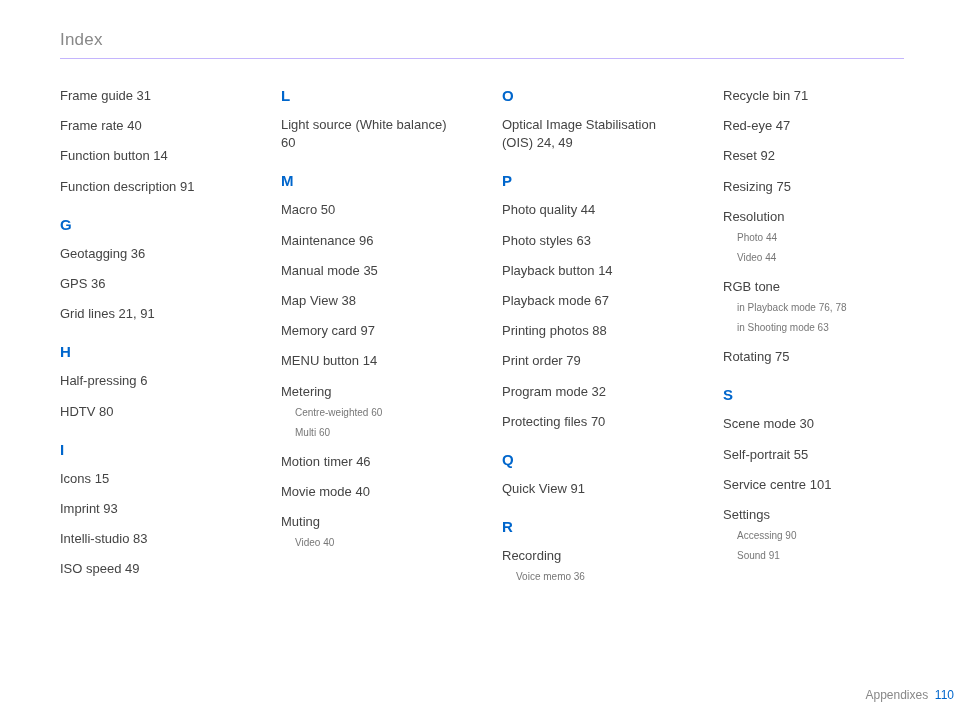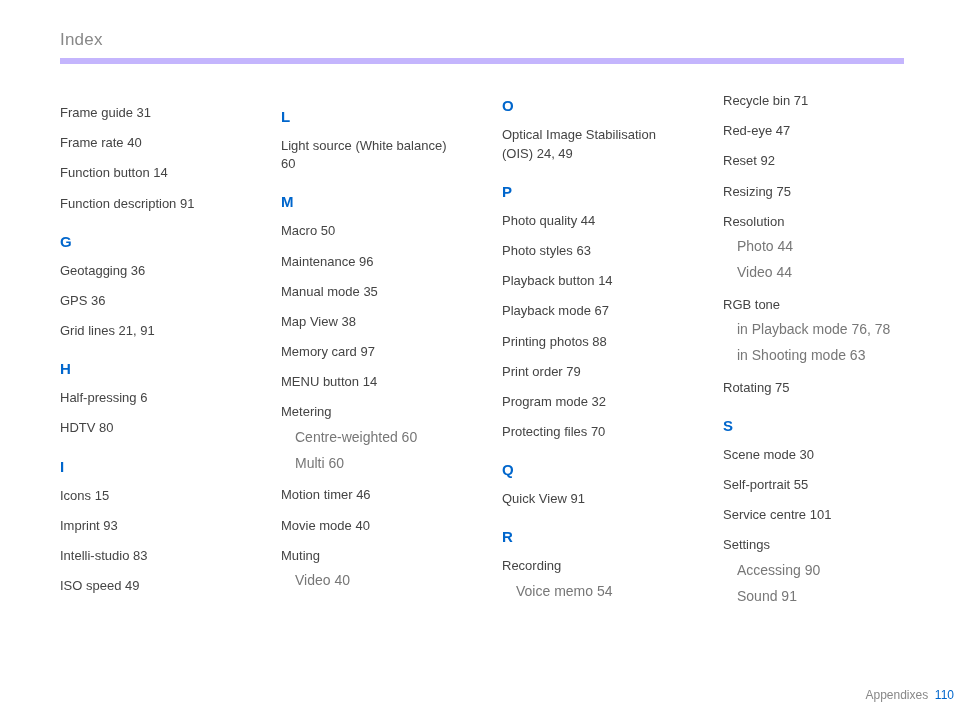--- a/index.html
+++ b/index.html
@@ -9,30 +9,29 @@
     background: #fff;
     font-family: Arial, Helvetica, sans-serif;
     color: #555;
     position: relative;
     padding: 30px 50px 30px 60px;
   }
   .header {
     font-size: 17px;
     font-weight: 300;
     color: #888;
-    border-bottom: 6px solid #c4b5fd;
+    border-bottom: 1px solid #c4b5fd;
     padding-bottom: 8px;
     margin-bottom: 28px;
     font-family: Arial, sans-serif;
     letter-spacing: 0.2px;
   }
   .columns {
     display: flex;
     gap: 40px;
-    align-items: center;
   }
   .col {
     flex: 1;
     min-width: 0;
   }
   .letter {
     color: #0066cc;
     font-weight: bold;
     font-size: 15px;
     margin-top: 20px;
@@ -42,21 +41,21 @@
   .col > .entry:first-child { margin-top: 0; }
   .entry {
     font-size: 13px;
     color: #444;
     margin-bottom: 12px;
     line-height: 1.4;
   }
   .entry .t { display: inline; }
   .entry .p { display: inline; color: #444; }
   .sub {
-    font-size: 14px;
+    font-size: 10px;
     color: #777;
     margin-left: 14px;
     margin-top: 4px;
     margin-bottom: 4px;
     line-height: 1.6;
   }
   .footer {
     position: absolute;
     bottom: 18px;
     left: 0;
@@ -114,21 +113,21 @@
       <div class="entry"><span class="t">Photo styles</span><span class="p">  63</span></div>
       <div class="entry"><span class="t">Playback button</span><span class="p">  14</span></div>
       <div class="entry"><span class="t">Playback mode</span><span class="p">  67</span></div>
       <div class="entry"><span class="t">Printing photos</span><span class="p">  88</span></div>
       <div class="entry"><span class="t">Print order</span><span class="p">  79</span></div>
       <div class="entry"><span class="t">Program mode</span><span class="p">  32</span></div>
       <div class="entry"><span class="t">Protecting files</span><span class="p">  70</span></div>
       <div class="letter">Q</div>
       <div class="entry"><span class="t">Quick View</span><span class="p">  91</span></div>
       <div class="letter">R</div>
-      <div class="entry"><span class="t">Recording</span><div class="sub">Voice memo  54</div></div>
+      <div class="entry"><span class="t">Recording</span><div class="sub">Voice memo  36</div></div>
     </div>
     <div class="col">
       <div class="entry"><span class="t">Recycle bin</span><span class="p">  71</span></div>
       <div class="entry"><span class="t">Red-eye</span><span class="p">  47</span></div>
       <div class="entry"><span class="t">Reset</span><span class="p">  92</span></div>
       <div class="entry"><span class="t">Resizing</span><span class="p">  75</span></div>
       <div class="entry"><span class="t">Resolution</span><div class="sub">Photo  44</div><div class="sub">Video  44</div></div>
       <div class="entry"><span class="t">RGB tone</span><div class="sub">in Playback mode  76, 78</div><div class="sub">in Shooting mode  63</div></div>
       <div class="entry"><span class="t">Rotating</span><span class="p">  75</span></div>
       <div class="letter">S</div>

